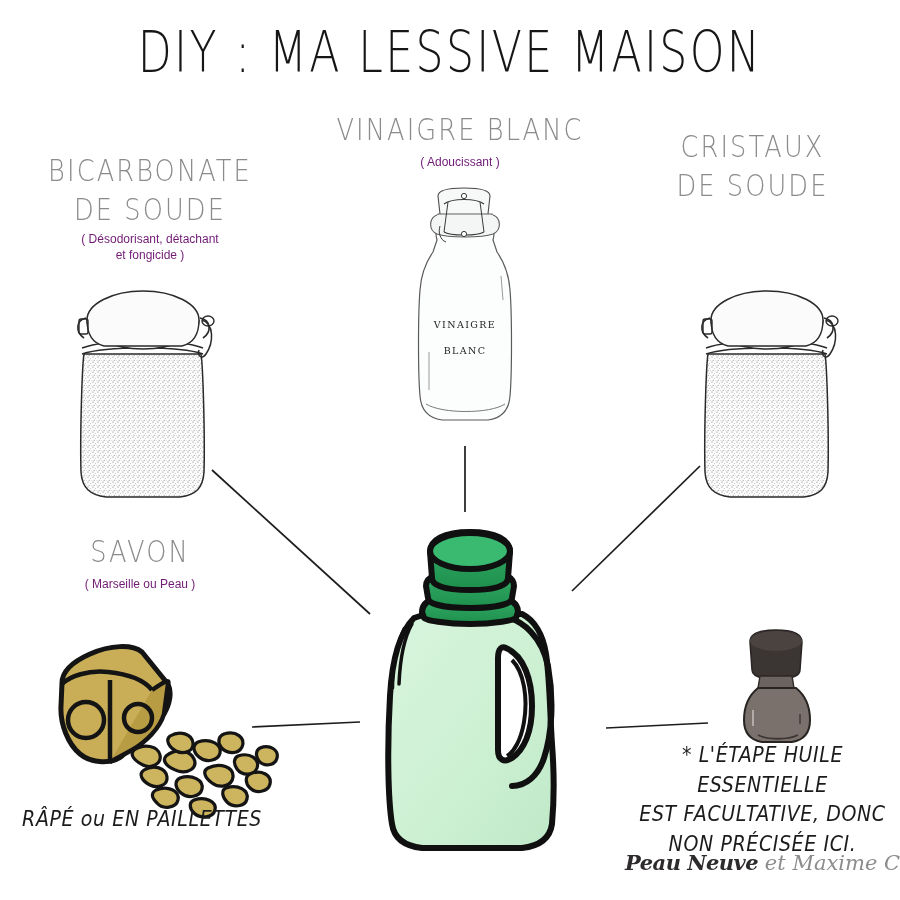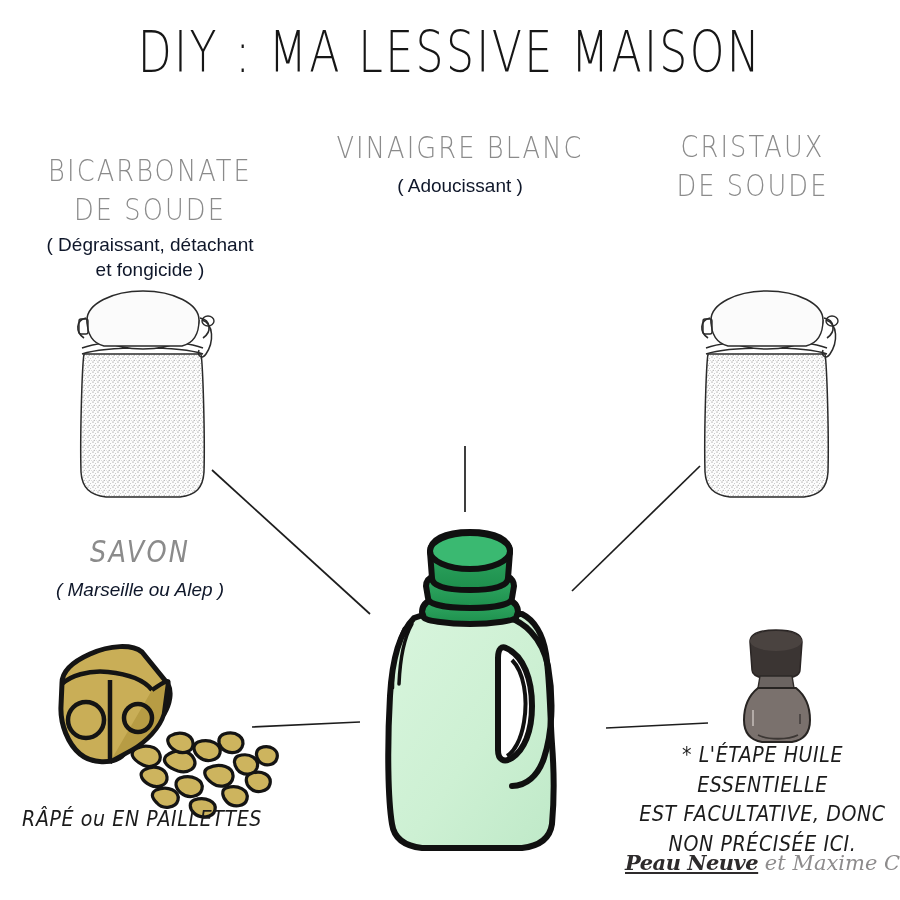--- a/index.html
+++ b/index.html
@@ -39,22 +39,22 @@
     font-weight: 300;
     letter-spacing: 2.2px;
     color: #8b8b8b;
     line-height: 1.28;
     text-align: center;
     transform: scaleY(1.12) scaleX(0.95);
     white-space: pre-line;
   }
   .ing-sub {
     font-family: "Liberation Sans", sans-serif;
-    font-size: 19px;
-    color: #0f172a;
+    font-size: 12px;
+    color: #701a75;
     line-height: 1.32;
     text-align: center;
     white-space: pre-line;
     margin-top: 7px;
   }
   .label-block { position: absolute; }
 
   .handnote {
     font-family: "DejaVu Sans", sans-serif;
     font-style: italic;
@@ -68,21 +68,21 @@
     white-space: pre-line;
   }
 
   .signature {
     position: absolute;
     font-family: "DejaVu Serif", serif;
     font-style: italic;
     font-size: 21px;
     white-space: nowrap;
   }
-  .sig-a { color: #2e2b2c; font-weight: 700; letter-spacing: -0.5px; text-decoration: underline; }
+  .sig-a { color: #2e2b2c; font-weight: 700; letter-spacing: -0.5px; }
   .sig-b { color: #8d8b8c; font-weight: 400; letter-spacing: 0px; }
 
   
   .art { position: absolute; }
   svg { display: block; overflow: visible; }
 
   .lines { position: absolute; left: 0; top: 0; }
 </style>
 </head>
 <body>
@@ -100,21 +100,21 @@
     <line x1="700" y1="466" x2="572" y2="591" stroke="#1d1d1d" stroke-width="1.7"></line>
 
     <line x1="252" y1="727" x2="360" y2="722" stroke="#1d1d1d" stroke-width="1.7"></line>
 
     <line x1="606" y1="728" x2="708" y2="723" stroke="#1d1d1d" stroke-width="1.7"></line>
   </svg>
 
   <div class="label-block" style="left:5px; top:156px; width:290px;">
     <div class="ing-heading">BICARBONATE
 DE SOUDE</div>
-    <div class="ing-sub">( Dégraissant, détachant
+    <div class="ing-sub">( Désodorisant, détachant
 et fongicide )</div>
   </div>
 
   <div class="art" style="left:62px; top:276px;">
     <svg width="200" height="240" viewBox="0 0 200 240">
       <defs>
         <pattern id="stipple" width="5" height="5" patternUnits="userSpaceOnUse">
           <rect width="5" height="5" fill="#fdfdfd"></rect>
           <circle cx="1" cy="1" r="0.55" fill="#6f6f6f"></circle>
           <circle cx="3.6" cy="2.4" r="0.45" fill="#8a8a8a"></circle>
@@ -133,25 +133,53 @@
 
       <path d="M24 42 C14 44 13 56 22 62" fill="none" stroke="#2a2a2a" stroke-width="1.6"></path>
       <rect x="17" y="43" width="9" height="15" rx="2" fill="none" stroke="#2a2a2a" stroke-width="1.4"></rect>
 
       <path d="M138 42 C149 44 150 56 141 62" fill="none" stroke="#2a2a2a" stroke-width="1.6"></path>
       <path d="M140 44 C152 48 152 66 144 78 C140 84 135 80 137 74" fill="none" stroke="#2a2a2a" stroke-width="1.5"></path>
       <ellipse cx="146" cy="45" rx="6" ry="5" fill="none" stroke="#2a2a2a" stroke-width="1.4"></ellipse>
     </svg>
   </div>
 
-  <div class="label-block" style="left:320px; top:113px; width:280px;margin-top:18px;">
+  <div class="label-block" style="left:320px; top:113px; width:280px;">
     <div class="ing-heading">VINAIGRE BLANC</div>
     <div class="ing-sub">( Adoucissant )</div>
   </div>
 
+  <div class="art" style="left:404px; top:182px;">
+    <svg width="125" height="252" viewBox="0 0 125 252">
+
+      <path d="M34 14 C34 9 40 6 60 6 C80 6 86 9 86 14 L84 32 C84 36 76 38 60 38 C44 38 36 36 36 32 Z" fill="#f7f8f8" stroke="#4a4a4a" stroke-width="1.1"></path>
+
+      <path d="M34 32 C32 40 31 52 33 58 L29 70 C22 80 17 94 16 108
+               C14 132 14 192 16 214 C17 228 24 236 38 238 L84 238
+               C98 236 105 228 106 214 C108 192 108 132 106 108
+               C105 94 100 80 93 70 L89 58 C91 52 90 40 88 32 Z" fill="#fcfdfd" stroke="#5a5a5a" stroke-width="1.2"></path>
+
+      <path d="M33 33 C25 36 24 48 33 52 C44 56 78 56 89 52 C98 48 97 36 89 33" fill="#f4f6f6" stroke="#5a5a5a" stroke-width="1.1"></path>
+
+      <path d="M40 22 C48 16 72 16 80 22" fill="none" stroke="#3a3a3a" stroke-width="1.1"></path>
+      <path d="M44 20 L40 50 M76 20 L80 50" stroke="#3a3a3a" stroke-width="1"></path>
+      <path d="M40 50 C46 54 74 54 80 50" fill="none" stroke="#3a3a3a" stroke-width="1.1"></path>
+      <circle cx="60" cy="14" r="2.6" fill="#fff" stroke="#3a3a3a" stroke-width="1"></circle>
+      <circle cx="60" cy="52" r="2.6" fill="#fff" stroke="#3a3a3a" stroke-width="1"></circle>
+      <path d="M36 44 C34 50 36 58 42 60" fill="none" stroke="#3a3a3a" stroke-width="1"></path>
+
+      <path d="M97 94 L99 118" stroke="#9a9a9a" stroke-width="1" fill="none"></path>
+      <path d="M25 170 L25 208" stroke="#9a9a9a" stroke-width="1" fill="none"></path>
+
+      <path d="M22 222 C38 232 86 232 101 222" fill="none" stroke="#7a7a7a" stroke-width="1"></path>
+
+      <text x="61" y="146" text-anchor="middle" font-family="DejaVu Serif, serif" font-size="9.5" letter-spacing="1.4" fill="#222">VINAIGRE</text>
+      <text x="61" y="172" text-anchor="middle" font-family="DejaVu Serif, serif" font-size="9.5" letter-spacing="1.4" fill="#222">BLANC</text>
+    </svg>
+  </div>
 
   <div class="label-block" style="left:610px; top:132px; width:285px;">
     <div class="ing-heading">CRISTAUX
 DE SOUDE</div>
   </div>
 
   <div class="art" style="left:686px; top:276px;">
     <svg width="200" height="240" viewBox="0 0 200 240">
       <path d="M22 78 C20 90 18 160 19 196 C20 212 28 219 44 221 L118 221 C134 219 141 212 142 196 C143 160 141 90 139 78 Z" fill="url(#stipple)" stroke="#2a2a2a" stroke-width="1.5"></path>
       <path d="M20 78 C44 70 118 70 141 78" fill="none" stroke="#2a2a2a" stroke-width="1.4"></path>
@@ -159,23 +187,23 @@
       <ellipse cx="81" cy="44" rx="56" ry="29" fill="#fbfbfb" stroke="#2a2a2a" stroke-width="1.5"></ellipse>
       <path d="M25 44 C25 58 30 67 42 70 L120 70 C132 67 137 58 137 44" fill="#fbfbfb" stroke="#2a2a2a" stroke-width="1.4"></path>
       <path d="M24 42 C14 44 13 56 22 62" fill="none" stroke="#2a2a2a" stroke-width="1.6"></path>
       <rect x="17" y="43" width="9" height="15" rx="2" fill="none" stroke="#2a2a2a" stroke-width="1.4"></rect>
       <path d="M138 42 C149 44 150 56 141 62" fill="none" stroke="#2a2a2a" stroke-width="1.6"></path>
       <path d="M140 44 C152 48 152 66 144 78 C140 84 135 80 137 74" fill="none" stroke="#2a2a2a" stroke-width="1.5"></path>
       <ellipse cx="146" cy="45" rx="6" ry="5" fill="none" stroke="#2a2a2a" stroke-width="1.4"></ellipse>
     </svg>
   </div>
 
-  <div class="label-block" style="left:15px; top:535px; width:250px;font-style:italic;">
+  <div class="label-block" style="left:15px; top:535px; width:250px;">
     <div class="ing-heading">SAVON</div>
-    <div class="ing-sub">( Marseille ou Alep )</div>
+    <div class="ing-sub">( Marseille ou Peau )</div>
   </div>
 
   <div class="art" style="left:48px; top:628px;">
     <svg width="260" height="190" viewBox="0 0 260 190">
 
       <g stroke="#141414" stroke-width="3.2" fill="#cdb45e" stroke-linecap="round">
         <path d="M118 128 C128 120 142 122 146 131 C150 140 140 146 130 143 C121 140 113 134 118 128 Z"></path>
         <path d="M150 114 C162 110 174 116 172 125 C170 133 158 135 151 129 C145 124 144 117 150 114 Z"></path>
         <path d="M176 106 C188 102 198 110 194 119 C190 127 178 126 173 119 C169 113 171 108 176 106 Z"></path>
         <path d="M96 142 C106 136 118 140 119 149 C120 157 110 161 102 157 C94 153 90 146 96 142 Z"></path>

